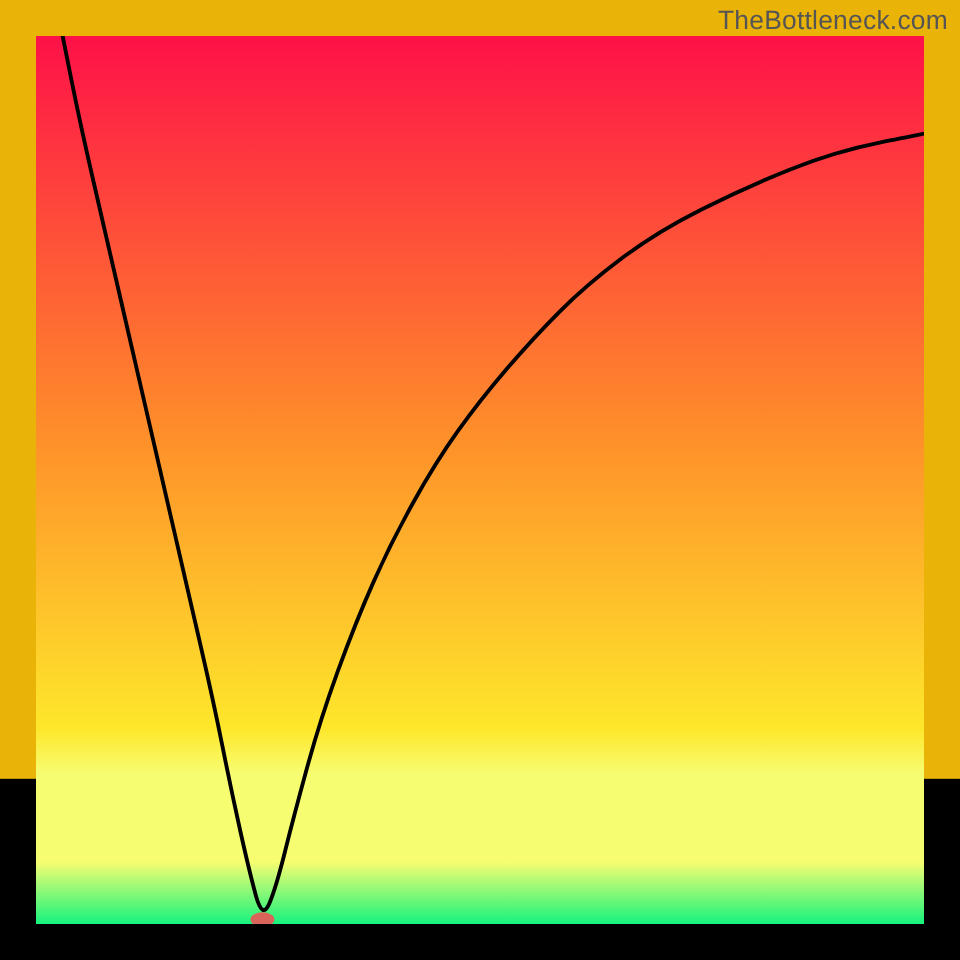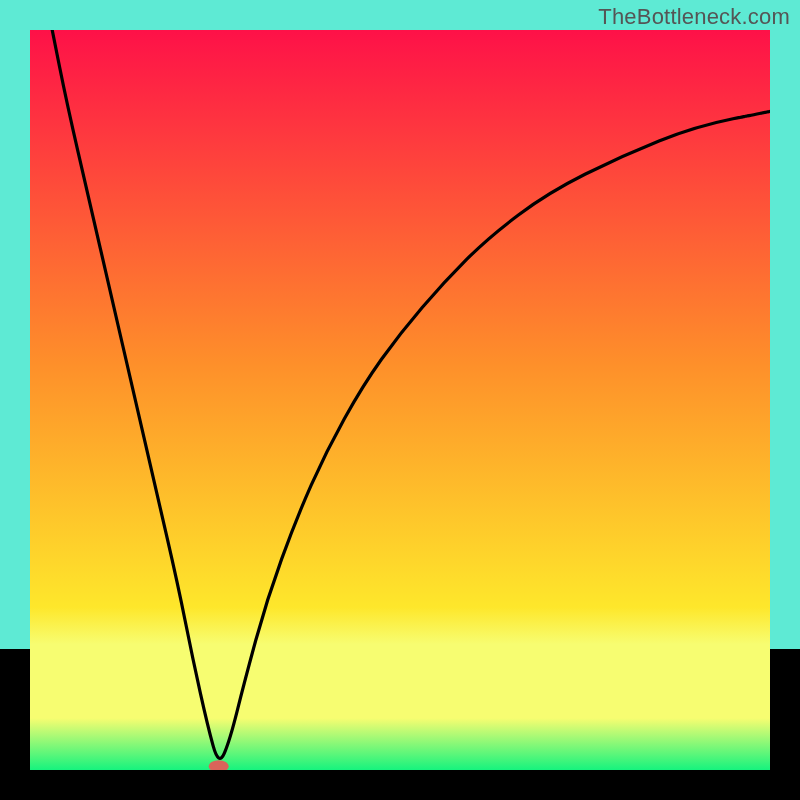--- a/index.html
+++ b/index.html
@@ -7,21 +7,21 @@
     padding: 0;
     width: 800px;
     height: 800px;
     overflow: hidden;
     background: #000;
     font-family: Arial, Helvetica, sans-serif;
   }
   .outer {
     width: 800px;
     height: 649px;
-    background: #5eead4;
+    background: #eab308;
     position: relative;
   }
   .watermark {
     position: absolute;
     top: 4px;
     right: 10px;
     color: #555;
     font-size: 22px;
     font-weight: 500;
     letter-spacing: 0.2px;

